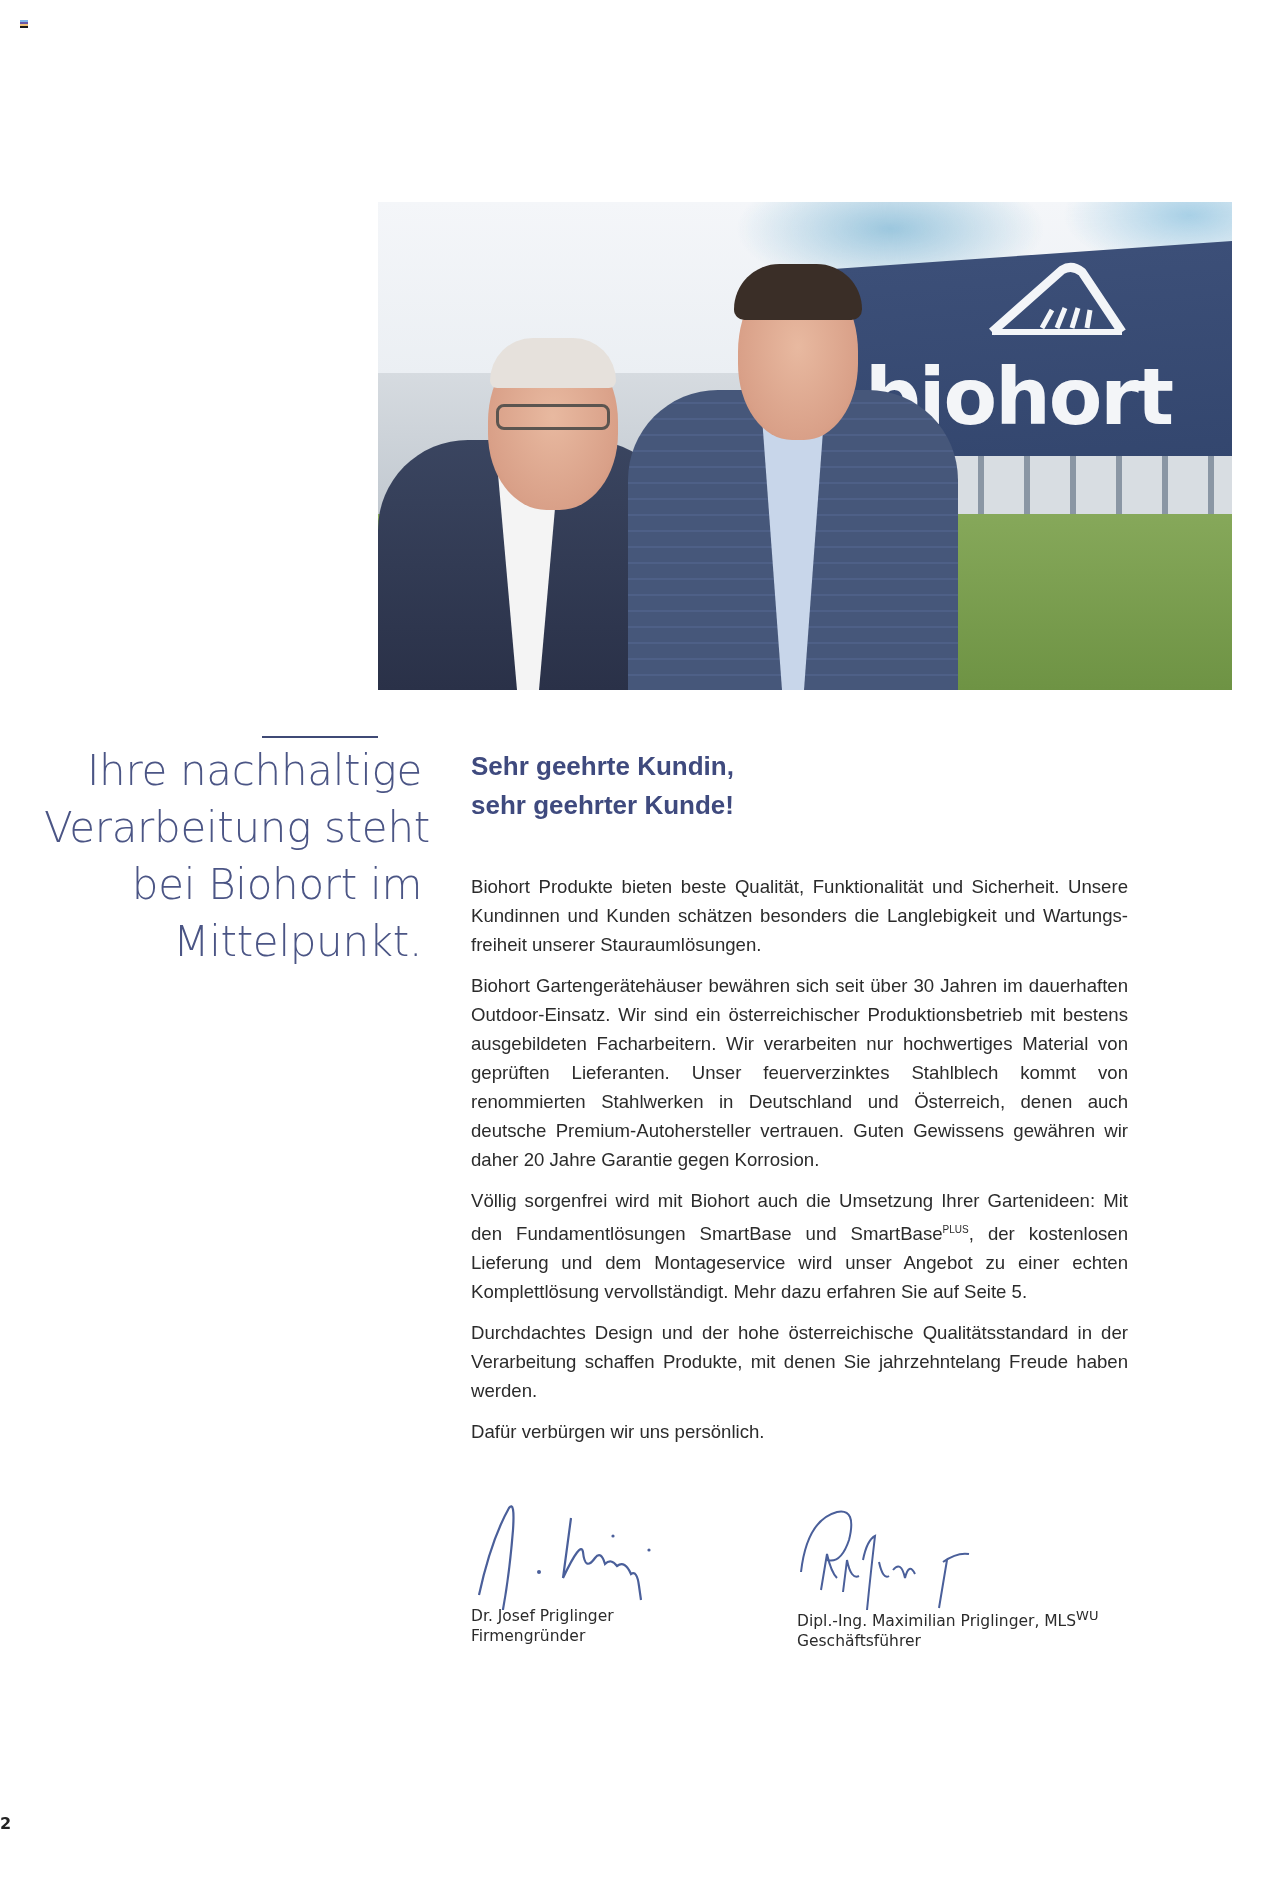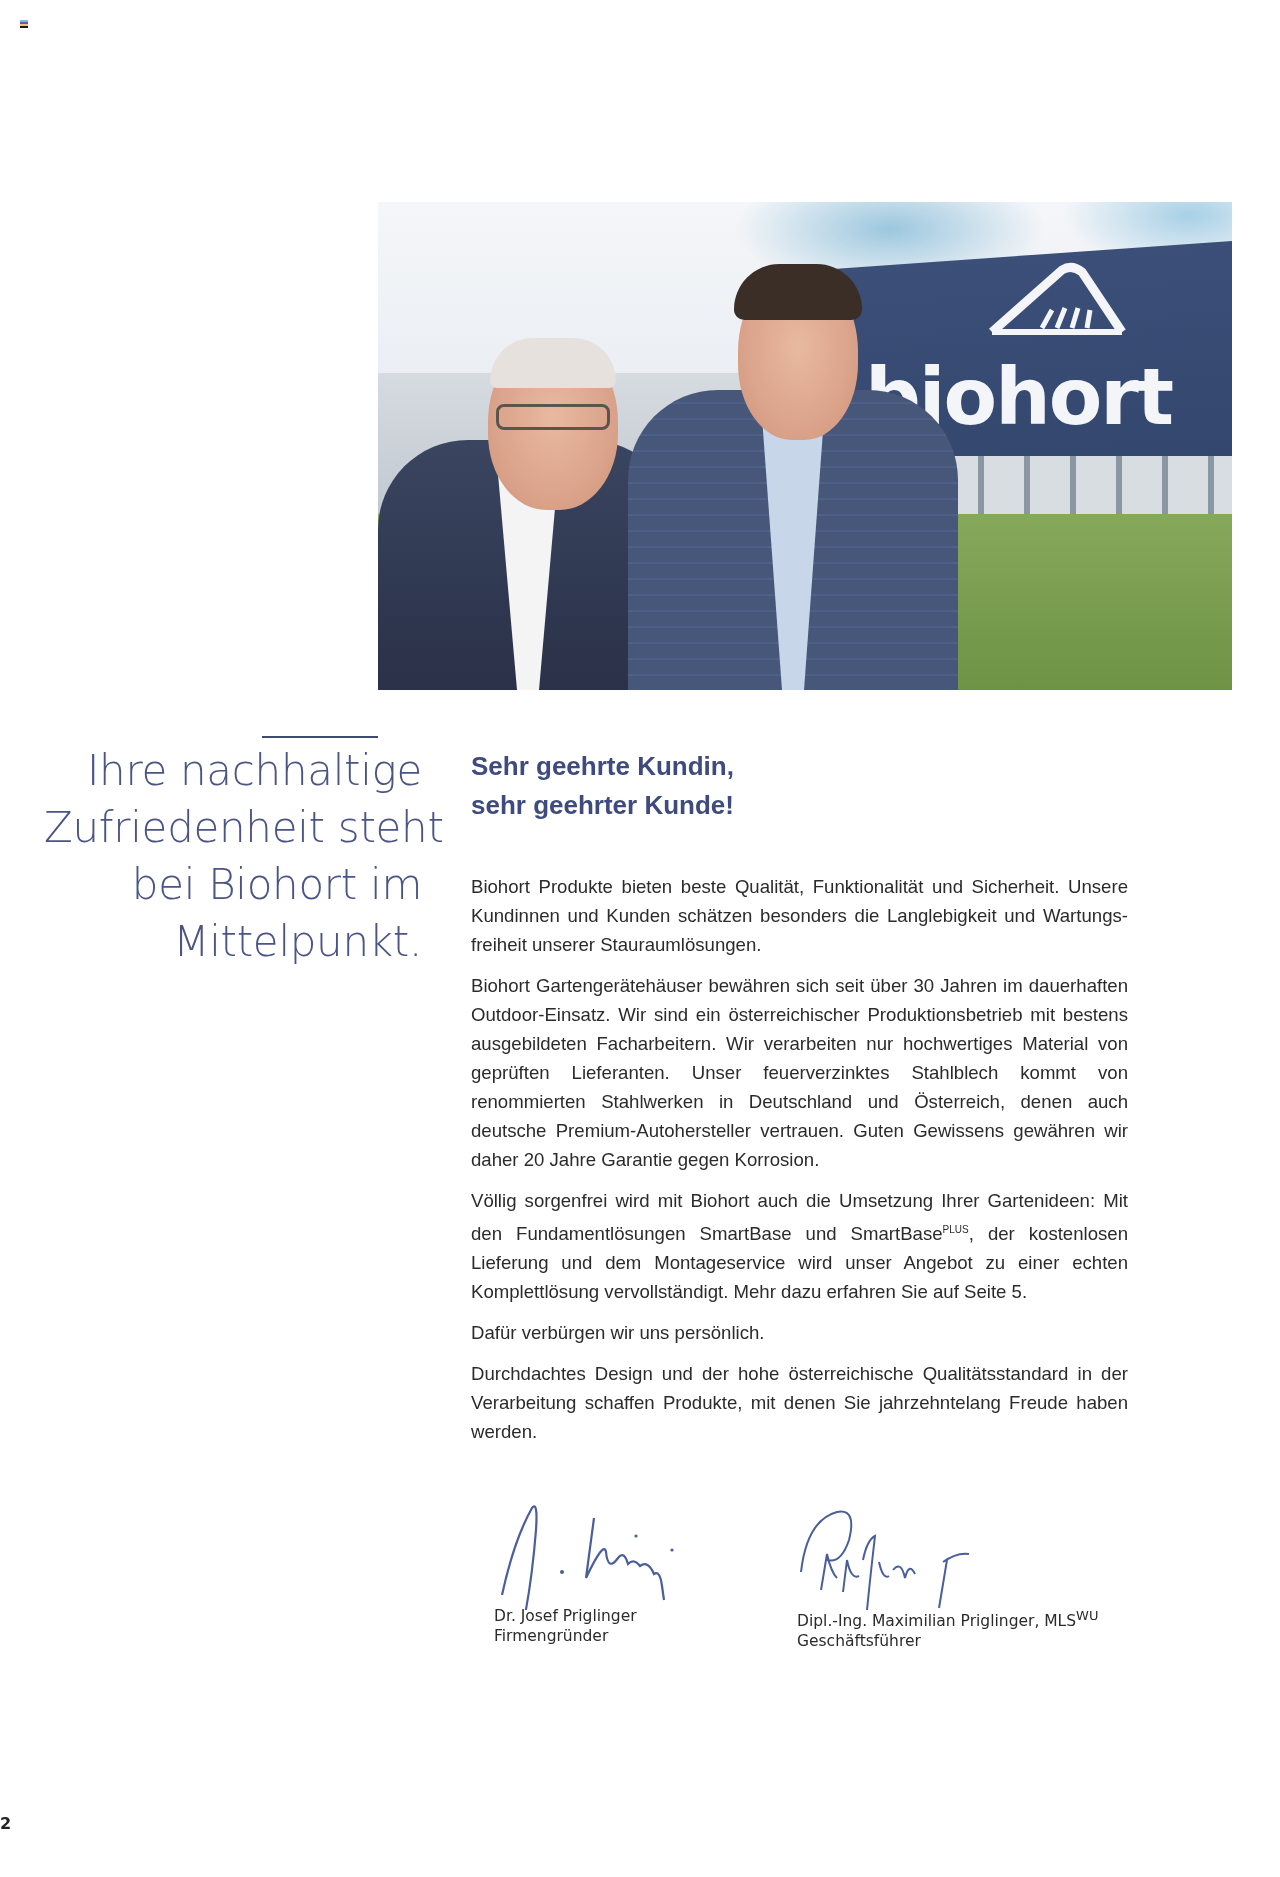--- a/index.html
+++ b/index.html
@@ -143,21 +143,21 @@
     .body-text p {
       margin: 0 10px 12px 0;
       text-align: justify;
     }
     .body-text sup { font-size: 10px; vertical-align: 7px; }
 
     .signature-block {
       position: absolute;
       top: 1500px;
     }
-    .sig1 { left: 494px; width: 240px; }
+    .sig1 { left: 471px; width: 240px; }
     .sig2 { left: 797px; width: 360px; }
     .signature-svg { display: block; width: 200px; height: 110px; }
     .sig-name, .sig-role {
       font-family: "DejaVu Sans", sans-serif;
       font-size: 15.5px;
       line-height: 20px;
       color: #2b2b2b;
       white-space: nowrap;
     }
     .sig-name sup { font-size: 13px; vertical-align: 6px; }
@@ -206,36 +206,36 @@
     <div class="suit"></div>
     <div class="shirt"></div>
     <div class="head" style="top:40px;"></div>
     <div class="hair" style="top:34px;"></div>
   </div>
 </div>
 
 <div class="rule"></div>
 <div class="pull-quote">
   <div>Ihre nachhaltige</div>
-  <div>Zufriedenheit steht</div>
+  <div>Verarbeitung steht</div>
   <div>bei Biohort im</div>
   <div>Mittelpunkt.</div>
 </div>
 
 <div class="greeting">
   <div>Sehr geehrte Kundin,</div>
   <div>sehr geehrter Kunde!</div>
 </div>
 
 <div class="body-text">
   <p>Biohort Produkte bieten beste Qualität, Funktionalität und Sicherheit. Unsere Kundinnen und Kunden schätzen besonders die Langlebigkeit und Wartungs­freiheit unserer Stauraumlösungen.</p>
   <p>Biohort Gartengerätehäuser bewähren sich seit über 30 Jahren im dauerhaften Outdoor-Einsatz. Wir sind ein österreichischer Produktionsbetrieb mit bestens ausgebildeten Facharbeitern. Wir verarbeiten nur hochwertiges Material von geprüften Lieferanten. Unser feuerverzinktes Stahlblech kommt von renommierten Stahlwerken in Deutschland und Österreich, denen auch deutsche Premium-Autohersteller vertrauen. Guten Gewissens gewähren wir daher 20 Jahre Garantie gegen Korrosion.</p>
   <p><span>Völlig sorgenfrei wird mit Biohort auch die Umsetzung Ihrer Gartenideen: Mit den Fundamentlösungen SmartBase und SmartBase</span><sup>PLUS</sup><span>, der kostenlosen Lieferung und dem Montageservice wird unser Angebot zu einer echten Komplettlösung vervollständigt. Mehr dazu erfahren Sie auf Seite 5.</span></p>
+  <p>Durchdachtes Design und der hohe österreichische Qualitätsstandard in der Verarbeitung schaffen Produkte, mit denen Sie jahrzehntelang Freude haben werden.</p>
   <p>Dafür verbürgen wir uns persönlich.</p>
-  <p>Durchdachtes Design und der hohe österreichische Qualitätsstandard in der Verarbeitung schaffen Produkte, mit denen Sie jahrzehntelang Freude haben werden.</p>
 </div>
 
 <div class="signature-block sig1">
   <svg class="signature-svg" viewBox="0 0 200 110">
     <path d="M8 95 Q20 40 38 8 Q44 0 42 30 Q38 80 30 120" fill="none" stroke="#4a5f9a" stroke-width="2.2"></path>
     <circle cx="68" cy="72" r="2" fill="#4a5f9a"></circle>
     <path d="M100 18 L92 78 Q110 40 112 52 Q114 72 124 58 Q130 50 134 64 Q140 58 146 66 Q154 60 160 74 Q166 70 168 86 L170 100" fill="none" stroke="#4a5f9a" stroke-width="2.2"></path>
     <circle cx="142" cy="36" r="1.6" fill="#4a5f9a"></circle>
     <circle cx="178" cy="50" r="1.6" fill="#4a5f9a"></circle>
   </svg>

